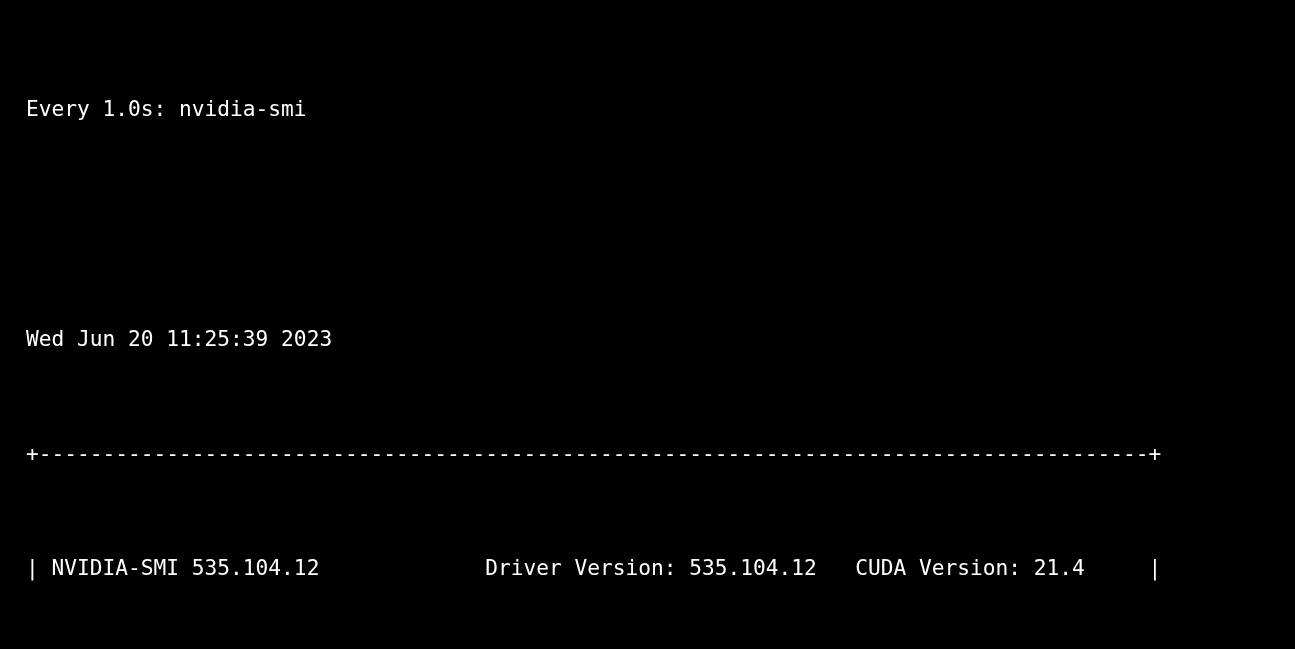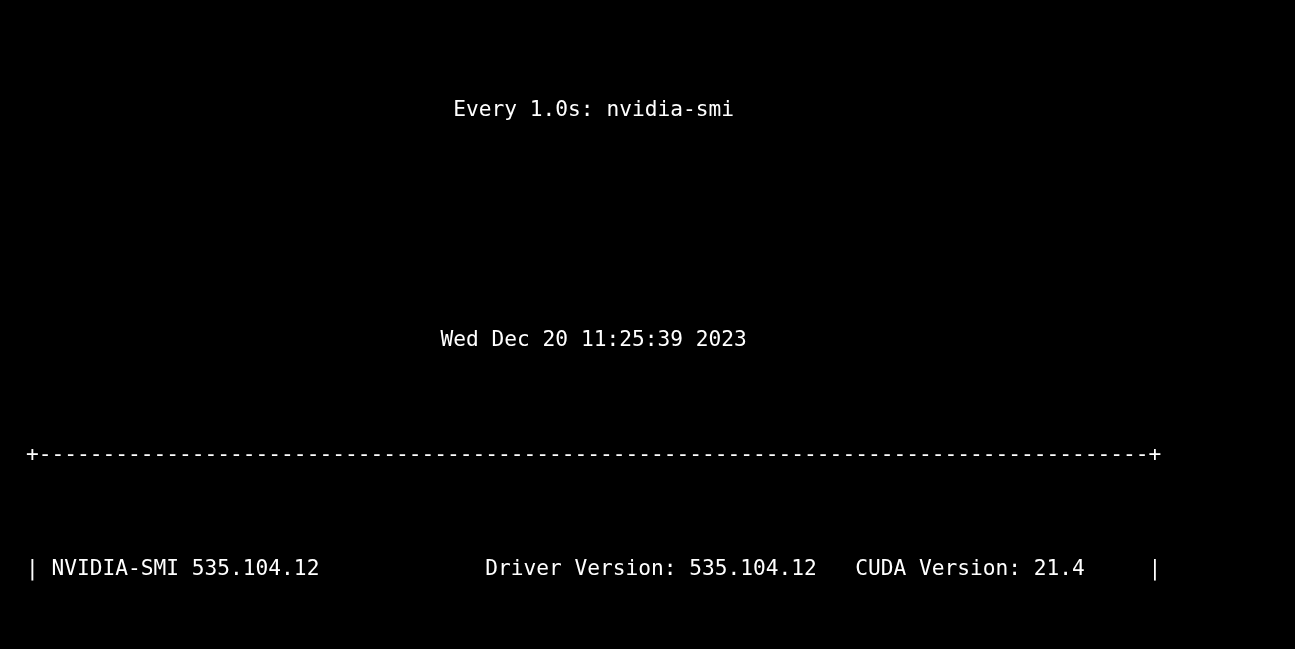--- a/index.html
+++ b/index.html
@@ -16,21 +16,20 @@
     width: 1295px;
     height: 458px;
     background: #000000;
     color: #ffffff;
     font-family: "DejaVu Sans Mono", "Liberation Mono", monospace;
     font-size: 21.2px;
     line-height: 28.7px;
     letter-spacing: 0px;
     padding: 0;
     box-sizing: border-box;
-    text-align: center;
   }
   .screen {
     position: absolute;
     left: 26px;
     top: 9px;
     white-space: pre;
     font-family: "DejaVu Sans Mono", "Liberation Mono", monospace;
     font-size: 21.2px;
     line-height: 28.7px;
     color: #ffffff;
@@ -47,21 +46,21 @@
 </head>
 <body>
 
 <div id="terminal">
   <div class="screen">
 
     <span class="line">Every 1.0s: nvidia-smi</span>
 
     <span class="line blank"></span>
 
-    <span class="line">Wed Dec 20 11:25:39 2023</span>
+    <span class="line">Wed Jun 20 11:25:39 2023</span>
 
     <span class="line">+---------------------------------------------------------------------------------------+</span>
 
     <span class="line">| NVIDIA-SMI 535.104.12             Driver Version: 535.104.12   CUDA Version: 21.4     |</span>
 
     
 
     
 
     

